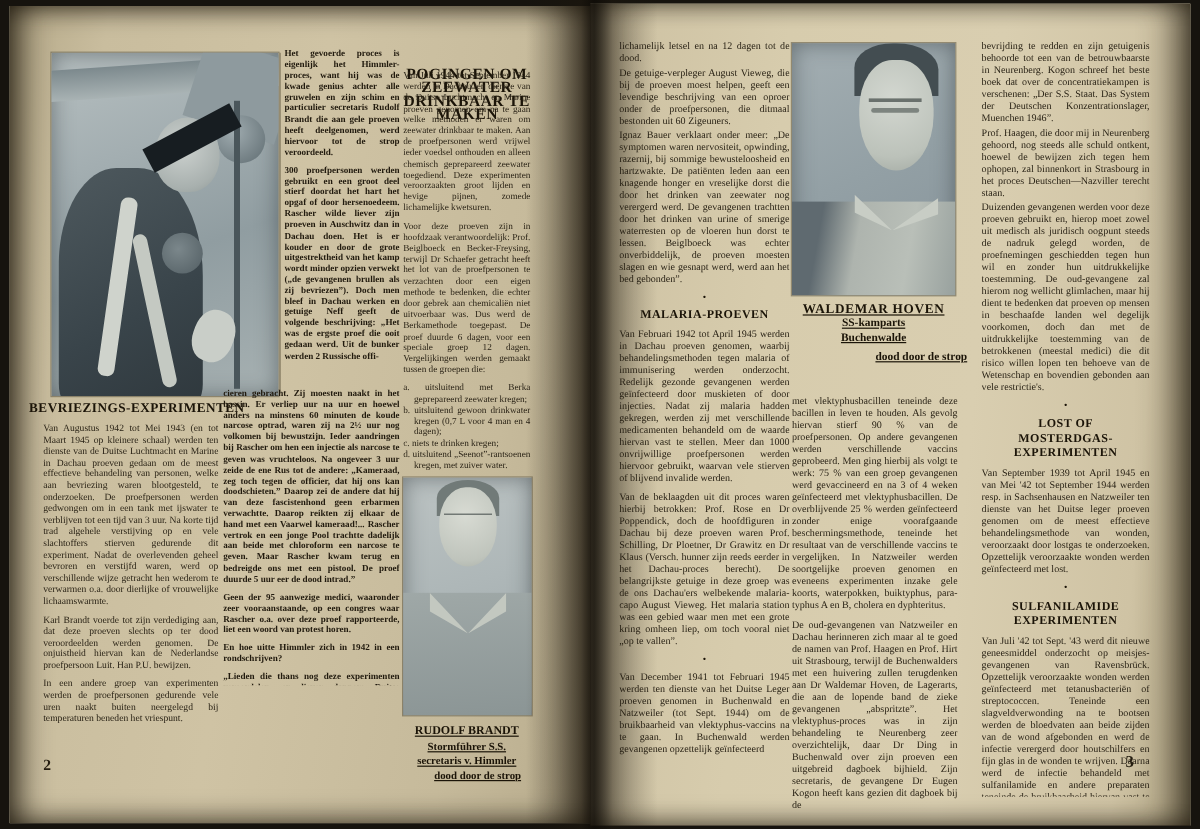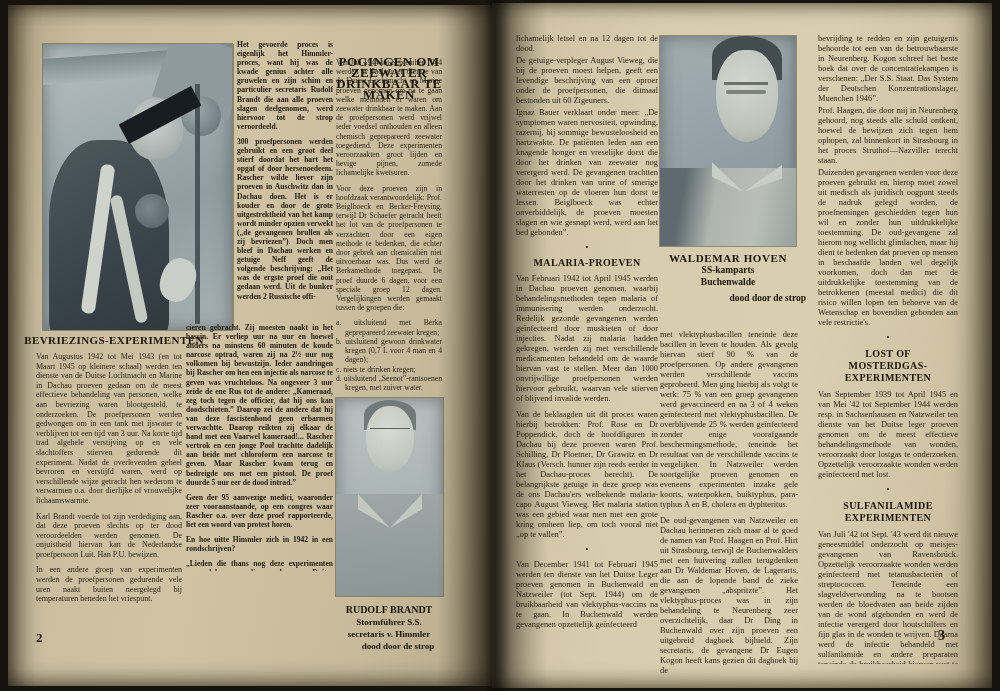--- a/index.html
+++ b/index.html
@@ -25,21 +25,21 @@
   .sz-s{font-size:8px;line-height:9.6px;}
   .sz-b{font-size:7.6px;line-height:9.1px;font-weight:bold;color:#211a0e;}
   .sz-r{font-size:8.4px;line-height:10px;}
   .head{font-weight:bold;text-align:center;color:#1b1408;letter-spacing:.4px;}
   .sep{text-align:center;font-size:8px;line-height:8px;margin:4px 0 6px 0;color:#1b1408;}
   .pagenum{position:absolute;font-weight:bold;font-size:13px;color:#241d10;}
   .photo{position:absolute;overflow:hidden;box-shadow:0 0 0 1px rgba(90,82,62,.55), inset 0 0 18px rgba(40,48,52,.5);}
   .photo *{position:absolute;}
   .vrule{position:absolute;width:1px;background:rgba(90,80,58,.55);}
   .cap{position:absolute;text-align:center;font-weight:bold;color:#1b1408;}
-  .cap div{line-height:12px;}
+  .cap div{line-height:12px;text-decoration:underline;}
 </style>
 </head>
 <body>
 
 <div id="scan">
 
   <div id="paper-left" class="paper"></div>
   <div id="paper-right" class="paper"></div>
 
   <div class="photo" style="left:43px;top:44px;width:189px;height:286px;
@@ -60,21 +60,21 @@
 
   <div class="head" style="position:absolute;left:12px;top:334px;width:204px;font-size:11px;">BEVRIEZINGS-EXPERIMENTEN</div>
   <div class="txt sz-s" style="left:36px;top:352px;width:146px;height:276px;">
     <p>Van Augustus 1942 tot Mei 1943 (en tot Maart 1945 op kleinere schaal) werden ten dienste van de Duitse Luchtmacht en Marine in Dachau proeven gedaan om de meest effectieve behandeling van personen, welke aan bevriezing waren blootgesteld, te onderzoeken. De proefpersonen werden gedwongen om in een tank met ijswater te verblijven tot een tijd van 3 uur. Na korte tijd trad algehele verstijving op en vele slachtoffers stierven gedurende dit experiment. Nadat de overlevenden geheel bevroren en verstijfd waren, werd op verschillende wijze getracht hen wederom te verwarmen o.a. door dierlijke of vrouwelijke lichaamswarmte.</p>
     <p>Karl Brandt voerde tot zijn verdediging aan, dat deze proeven slechts op ter dood veroordeelden werden genomen. De onjuistheid hiervan kan de Nederlandse proefpersoon Luit. Han P.U. bewijzen.</p>
     <p>In een andere groep van experimenten werden de proefpersonen gedurende vele uren naakt buiten neergelegd bij temperaturen beneden het vriespunt.</p>
   </div>
   <div class="pagenum" style="left:36px;top:630px;">2</div>
 
   <div class="txt sz-b" style="left:237px;top:40px;width:96px;height:281px;">
-    <p>Het gevoerde proces is eigenlijk het Himmler-proces, want hij was de kwade genius achter alle gruwelen en zijn schim en particulier secretaris Rudolf Brandt die aan alle proeven slagen deelgenomen, werd hiervoor tot de strop veroordeeld.</p>
+    <p>Het gevoerde proces is eigenlijk het Himmler-proces, want hij was de kwade genius achter alle gruwelen en zijn schim en particulier secretaris Rudolf Brandt die aan gele proeven heeft deelgenomen, werd hiervoor tot de strop veroordeeld.</p>
     <p>300 proefpersonen werden gebruikt en een groot deel stierf doordat het hart het opgaf of door hersenoedeem. Rascher wilde liever zijn proeven in Auschwitz dan in Dachau doen. Het is er kouder en door de grote uitgestrektheid van het kamp wordt minder opzien verwekt („de gevangenen brullen als zij bevriezen”). Doch men bleef in Dachau werken en getuige Neff geeft de volgende beschrijving: „Het was de ergste proef die ooit gedaan werd. Uit de bunker werden 2 Russische offi-</p>
   </div>
   <div class="txt sz-b" style="left:186px;top:323px;width:147px;height:248px;">
     <p>cieren gebracht. Zij moesten naakt in het bassin. Er verliep uur na uur en hoewel anders na minstens 60 minuten de koude narcose optrad, waren zij na 2½ uur nog volkomen bij bewustzijn. Ieder aandringen bij Rascher om hen een injectie als narcose te geven was vruchteloos. Na ongeveer 3 uur zeide de ene Rus tot de andere: „Kameraad, zeg toch tegen de officier, dat hij ons kan doodschieten.” Daarop zei de andere dat hij van deze fascistenhond geen erbarmen verwachtte. Daarop reikten zij elkaar de hand met een Vaarwel kameraad!... Rascher vertrok en een jonge Pool trachtte dadelijk aan beide met chloroform een narcose te geven. Maar Rascher kwam terug en bedreigde ons met een pistool. De proef duurde 5 uur eer de dood intrad.”</p>
     <p>Geen der 95 aanwezige medici, waaronder zeer vooraanstaande, op een congres waar Rascher o.a. over deze proef rapporteerde, liet een woord van protest horen.</p>
     <p>En hoe uitte Himmler zich in 1942 in een rondschrijven?</p>
     <p>„Lieden die thans nog deze experimenten veroordelen, en liever dappere Duitse soldaten aan bevriezing laten sterven, beschouw ik als hoog- en landverraders en ik zal niet aarzelen, de namen van deze heren aan de bevoegde instanties op te geven.”</p>
   </div>
 
   <div class="head" style="position:absolute;left:336px;top:32px;width:106px;font-size:13px;line-height:11px;margin-top:24px;">POGINGEN OM ZEEWATER DRINKBAAR TE MAKEN</div>
@@ -130,21 +130,21 @@
     <div>Buchenwalde</div>
     <div style="text-align:right;padding-right:2px;margin-top:4px;">dood door de strop</div>
   </div>
   <div class="txt sz-r" style="left:660px;top:330px;width:138px;height:356px;">
     <p>met vlektyphusbacillen teneinde deze bacillen in leven te houden. Als gevolg hiervan stierf 90 % van de proefpersonen. Op andere gevangenen werden verschillende vaccins geprobeerd. Men ging hierbij als volgt te werk: 75 % van een groep gevangenen werd gevaccineerd en na 3 of 4 weken geïnfecteerd met vlektyphusbacillen. De overblijvende 25 % werden geïnfecteerd zonder enige voorafgaande beschermingsmethode, teneinde het resultaat van de verschillende vaccins te vergelijken. In Natzweiler werden soortgelijke proeven genomen en eveneens experimenten inzake gele koorts, waterpokken, buiktyphus, para-typhus A en B, cholera en dyphteritus.</p>
     <p>De oud-gevangenen van Natzweiler en Dachau herinneren zich maar al te goed de namen van Prof. Haagen en Prof. Hirt uit Strasbourg, terwijl de Buchenwalders met een huivering zullen terugdenken aan Dr Waldemar Hoven, de Lagerarts, die aan de lopende band de zieke gevangenen „abspritzte”. Het vlektyphus-proces was in zijn behandeling te Neurenberg zeer overzichtelijk, daar Dr Ding in Buchenwald over zijn proeven een uitgebreid dagboek bijhield. Zijn secretaris, de gevangene Dr Eugen Kogon heeft kans gezien dit dagboek bij de</p>
   </div>
 
   <div class="txt sz-r" style="left:818px;top:34px;width:140px;height:630px;">
     <p style="margin-bottom:2px;">bevrijding te redden en zijn getuigenis behoorde tot een van de betrouwbaarste in Neurenberg. Kogon schreef het beste boek dat over de concentratiekampen is verschenen: „Der S.S. Staat. Das System der Deutschen Konzentrationslager, Muenchen 1946”.</p>
-    <p style="margin-bottom:2px;">Prof. Haagen, die door mij in Neurenberg gehoord, nog steeds alle schuld ontkent, hoewel de bewijzen zich tegen hem ophopen, zal binnenkort in Strasbourg in het proces Struthof—Nazviller terecht staan.</p>
+    <p style="margin-bottom:2px;">Prof. Haagen, die door mij in Neurenberg gehoord, nog steeds alle schuld ontkent, hoewel de bewijzen zich tegen hem ophopen, zal binnenkort in Strasbourg in het proces Deutschen—Nazviller terecht staan.</p>
     <p>Duizenden gevangenen werden voor deze proeven gebruikt en, hierop moet zowel uit medisch als juridisch oogpunt steeds de nadruk gelegd worden, de proefnemingen geschiedden tegen hun wil en zonder hun uitdrukkelijke toestemming. De oud-gevangene zal hierom nog wellicht glimlachen, maar hij dient te bedenken dat proeven op mensen in beschaafde landen wel degelijk voorkomen, doch dan met de uitdrukkelijke toestemming van de betrokkenen (meestal medici) die dit risico willen lopen ten behoeve van de Wetenschap en bovendien gebonden aan vele restrictie's.</p>
     <div class="sep">•</div>
     <div class="head" style="font-size:10px;line-height:12px;margin:2px 8px 6px 8px;">LOST OF MOSTERDGAS-EXPERIMENTEN</div>
     <p>Van September 1939 tot April 1945 en van Mei '42 tot September 1944 werden resp. in Sachsenhausen en Natzweiler ten dienste van het Duitse leger proeven genomen om de meest effectieve behandelingsmethode van wonden, veroorzaakt door lostgas te onderzoeken. Opzettelijk veroorzaakte wonden werden geïnfecteerd met lost.</p>
     <div class="sep">•</div>
     <div class="head" style="font-size:10px;line-height:12px;margin:2px 14px 6px 14px;">SULFANILAMIDE EXPERIMENTEN</div>
     <p>Van Juli '42 tot Sept. '43 werd dit nieuwe geneesmiddel onderzocht op meisjes-gevangenen van Ravensbrück. Opzettelijk veroorzaakte wonden werden geïnfecteerd met tetanusbacteriën of streptococcen. Teneinde een slagveldverwonding na te bootsen werden de bloedvaten aan beide zijden van de wond afgebonden en werd de infectie verergerd door houtschilfers en fijn glas in de wonden te wrijven. Daarna werd de infectie behandeld met sulfanilamide en andere preparaten teneinde de bruikbaarheid hiervan vast te stellen.</p>
   </div>
   <div class="pagenum" style="left:938px;top:628px;font-size:14px;">3</div>
 

